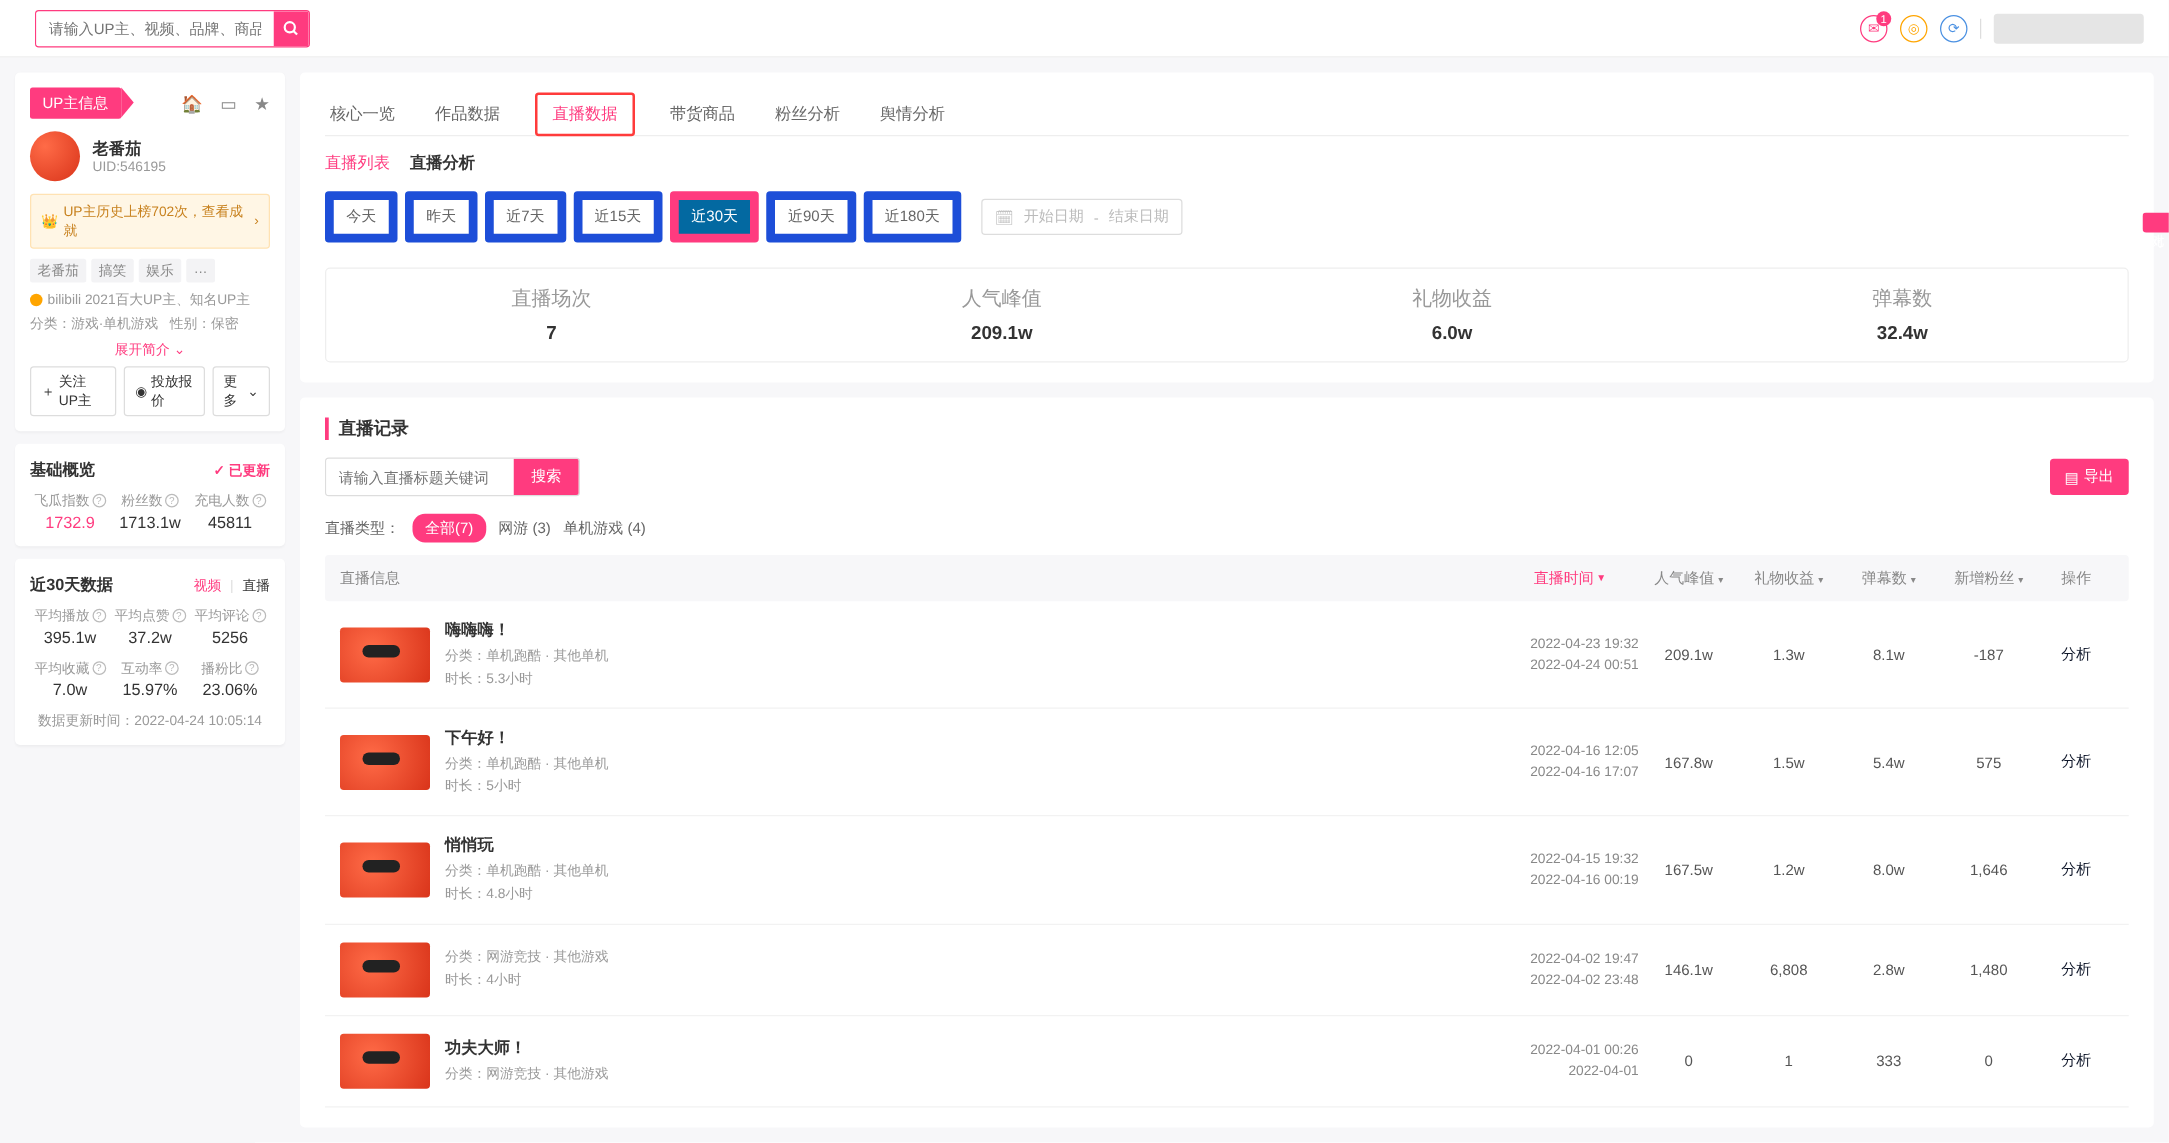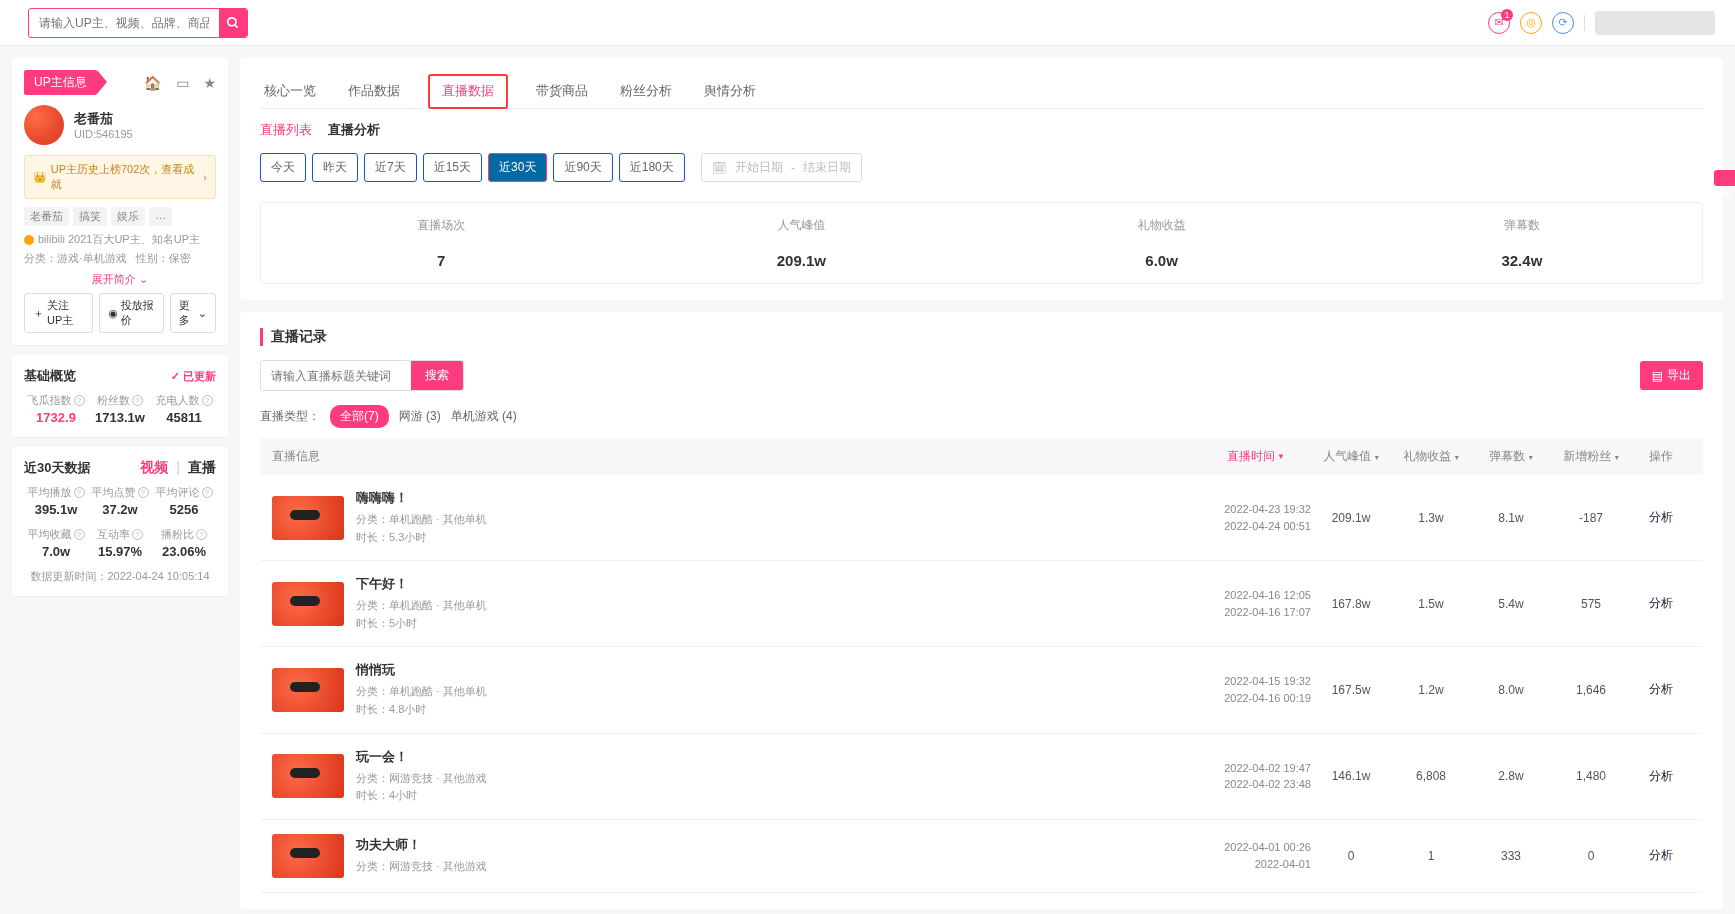--- a/index.html
+++ b/index.html
@@ -37,49 +37,49 @@
 .cert-line1{display:flex;align-items:center;gap:4px;color:#999;font-size:11px;margin-bottom:4px}
 .cert-dot{width:10px;height:10px;border-radius:50%;background:#ffa500;display:inline-block}
 .expand-link{color:#ff3b7f;font-size:11px;text-align:center;cursor:pointer;margin:6px 0}
 .sb-btns{display:flex;gap:6px}
 .sb-btn{border:1px solid #ddd;background:#fff;padding:4px 8px;border-radius:3px;font-size:11px;cursor:pointer;display:flex;align-items:center;gap:3px}
 .panel-title{font-weight:bold;font-size:13px;margin-bottom:8px;display:flex;align-items:center}
 .updated{margin-left:auto;color:#ff3b7f;font-size:11px;font-weight:bold}
 .stats3{display:flex;text-align:center}
 .stats3>div{flex:1}
 .stat-label{color:#999;font-size:11px;display:flex;align-items:center;justify-content:center;gap:2px}
-.stat-val{font-weight:bold;font-size:13px;margin-top:2px}
+.stat-val{font-weight:normal;font-size:13px;margin-top:2px}
 .stat-val.pink{color:#ff3b7f}
 .info-q{width:11px;height:11px;border:1px solid #bbb;border-radius:50%;display:inline-flex;align-items:center;justify-content:center;font-size:8px;color:#bbb}
-.sub-tabs{margin-left:auto;font-size:14px;font-weight:bold}
+.sub-tabs{margin-left:auto;font-size:11px;font-weight:normal}
 .sub-tabs span{cursor:pointer;margin-left:4px}
 .sub-tabs .pink{color:#ff3b7f}
 .sub-tabs .sep{color:#ddd}
 .stats-grid{display:grid;grid-template-columns:1fr 1fr 1fr;text-align:center;row-gap:10px}
 .update-time{color:#999;font-size:11px;text-align:center;margin-top:10px}
 .main{flex:1;min-width:0}
 .main-card{background:#fff;border-radius:4px;padding:16px 20px;margin-bottom:12px}
 .main-tabs{display:flex;gap:24px;border-bottom:1px solid #eee;margin-bottom:12px}
 .main-tab{padding:8px 4px;font-size:13px;color:#666;cursor:pointer;position:relative}
 .main-tab.active{color:#ff3b7f}
 .main-tab.framed{border:2px solid #ff3b3b;border-radius:3px;padding:6px 12px;margin-bottom:-1px}
 .sub-nav{display:flex;gap:16px;font-size:13px;margin-bottom:14px}
 .sub-nav .pink{color:#ff3b7f}
 .sub-nav .bold{font-weight:bold}
 .filters{display:flex;gap:6px;align-items:center;margin-bottom:20px}
-.range-btn{border:1px solid #1d4ed8;background:#fff;padding:5px 10px;font-size:12px;border-radius:3px;cursor:pointer;color:#666}
+.range-btn{border:7px solid #1d4ed8;background:#fff;padding:5px 10px;font-size:12px;border-radius:3px;cursor:pointer;color:#666}
 .range-btn.active{background:#0369a1;color:#fff;border-color:#ff3b7f}
 .date-picker{border:1px solid #ddd;border-radius:3px;padding:5px 10px;font-size:12px;color:#bbb;display:flex;align-items:center;gap:8px;margin-left:10px}
 .section-h{font-size:14px;font-weight:bold;border-left:3px solid #ff3b7f;padding-left:8px;margin-bottom:14px;display:flex;align-items:center}
 .toggle-group{margin-left:auto;display:flex;border:1px solid #ff3b7f;border-radius:3px;overflow:hidden;font-weight:normal;font-size:12px}
 .toggle-group span{padding:4px 12px;cursor:pointer;color:#ff3b7f}
 .toggle-group span.active{background:#ff3b7f;color:#fff}
 .overview{display:flex;border:1px solid #eee;border-radius:4px;padding:14px 0}
 .overview>div{flex:1;text-align:center}
-.ov-label{color:#999;font-size:12px;margin-bottom:18px}
+.ov-label{color:#999;font-size:16px;margin-bottom:8px}
 .ov-val{font-weight:bold;font-size:15px}
 .records-filters{display:flex;align-items:center;gap:10px;margin-bottom:14px}
 .rec-search{display:flex;border:1px solid #ddd;border-radius:3px;overflow:hidden}
 .rec-search input{border:none;padding:6px 10px;width:150px;font-size:12px;outline:none}
 .rec-search-btn{background:#ff3b7f;color:#fff;padding:6px 14px;cursor:pointer}
 .export-btn{margin-left:auto;background:#ff3b7f;color:#fff;padding:6px 12px;border-radius:3px;font-size:12px;cursor:pointer;display:flex;align-items:center;gap:4px}
 .type-filter{display:flex;align-items:center;gap:10px;font-size:12px;margin-bottom:10px;color:#666}
 .type-pill{background:#ff3b7f;color:#fff;padding:3px 10px;border-radius:10px;font-size:12px}
 .type-opt{cursor:pointer}
 .tbl-header{display:flex;background:#f7f7f9;padding:10px 12px;font-size:12px;color:#888;border-radius:3px}
@@ -348,21 +348,20 @@
             </div>
     <div class="col">167.5w</div>
     <div class="col">1.2w</div>
     <div class="col">8.0w</div>
     <div class="col">1,646</div>
     <div class="col action"><span class="action-link">分析</span></div>
   </div>
           <div class="row">
     <div class="thumb"></div>
     <div class="row-info">
-      <div class="row-title">玩一会！</div>
       <div class="row-meta">分类：网游竞技 · 其他游戏</div>
       <div class="row-meta">时长：4小时</div>
     </div>
     <div class="col time">
               <div class="time-cell">2022-04-02 19:47<br>2022-04-02 23:48</div>
             </div>
     <div class="col">146.1w</div>
     <div class="col">6,808</div>
     <div class="col">2.8w</div>
     <div class="col">1,480</div>

